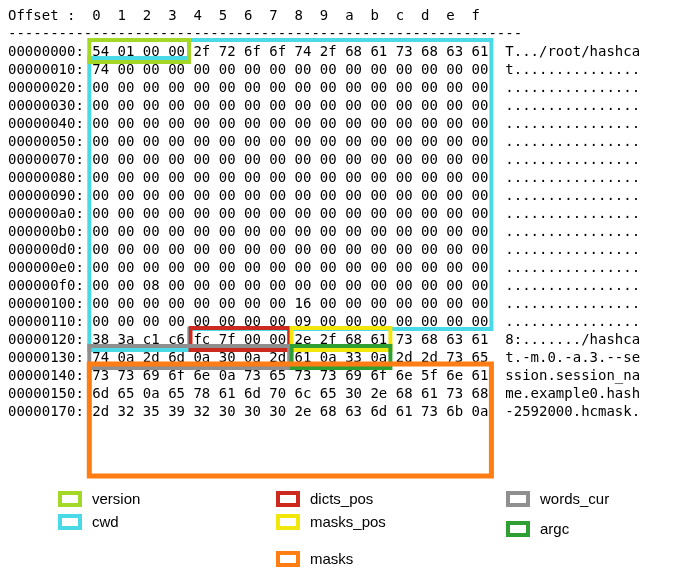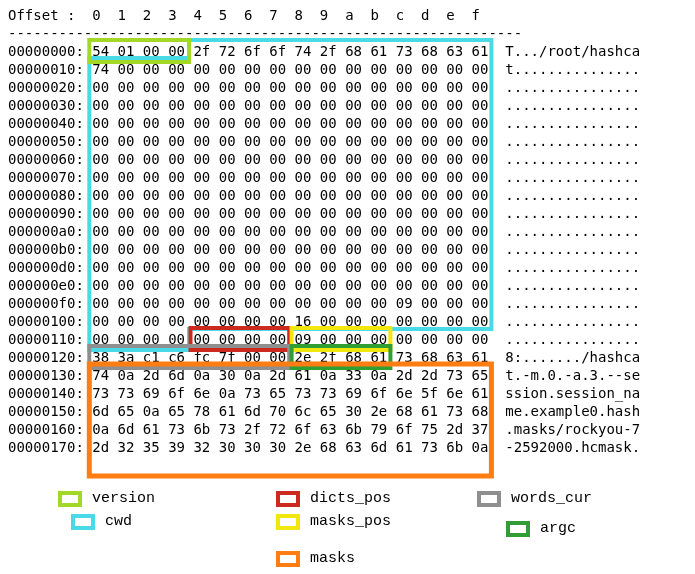--- a/index.html
+++ b/index.html
@@ -29,21 +29,21 @@
     left: 0;
     top: 0;
     pointer-events: none;
   }
   .legend {
     position: absolute;
     left: 8px;
     top: 488px;
     width: 680px;
     height: 84px;
-    font-family: Liberation Mono, monospace;
+    font-family: Liberation Sans, sans-serif;
     font-size: 15px;
     color: #000;
   }
   .legend-item {
     position: absolute;
     display: flex;
     align-items: center;
     gap: 10px;
   }
   .swatch {
@@ -63,36 +63,34 @@
 
   <div class="hexdump">
     <div class="line">Offset :  0  1  2  3  4  5  6  7  8  9  a  b  c  d  e  f</div>
     <div class="line">-------------------------------------------------------------</div>
     <div class="line">00000000: 54 01 00 00 2f 72 6f 6f 74 2f 68 61 73 68 63 61  T.../root/hashca</div>
     <div class="line">00000010: 74 00 00 00 00 00 00 00 00 00 00 00 00 00 00 00  t...............</div>
     <div class="line">00000020: 00 00 00 00 00 00 00 00 00 00 00 00 00 00 00 00  ................</div>
     <div class="line">00000030: 00 00 00 00 00 00 00 00 00 00 00 00 00 00 00 00  ................</div>
     <div class="line">00000040: 00 00 00 00 00 00 00 00 00 00 00 00 00 00 00 00  ................</div>
     <div class="line">00000050: 00 00 00 00 00 00 00 00 00 00 00 00 00 00 00 00  ................</div>
-    <div class="line">00000060: 00 00 00 00 00 00 00 00 00 00 00 00 00 00 00 00  ................</div>
     <div class="line">00000070: 00 00 00 00 00 00 00 00 00 00 00 00 00 00 00 00  ................</div>
     <div class="line">00000080: 00 00 00 00 00 00 00 00 00 00 00 00 00 00 00 00  ................</div>
     <div class="line">00000090: 00 00 00 00 00 00 00 00 00 00 00 00 00 00 00 00  ................</div>
     <div class="line">000000a0: 00 00 00 00 00 00 00 00 00 00 00 00 00 00 00 00  ................</div>
     <div class="line">000000b0: 00 00 00 00 00 00 00 00 00 00 00 00 00 00 00 00  ................</div>
     <div class="line">000000d0: 00 00 00 00 00 00 00 00 00 00 00 00 00 00 00 00  ................</div>
     <div class="line">000000e0: 00 00 00 00 00 00 00 00 00 00 00 00 00 00 00 00  ................</div>
-    <div class="line">000000f0: 00 00 00 00 00 00 00 00 00 00 00 00 09 00 00 00  ................</div>
+    <div class="line">000000f0: 00 00 08 00 00 00 00 00 00 00 00 00 00 00 00 00  ................</div>
     <div class="line">00000100: 00 00 00 00 00 00 00 00 16 00 00 00 00 00 00 00  ................</div>
     <div class="line">00000110: 00 00 00 00 00 00 00 00 09 00 00 00 00 00 00 00  ................</div>
     <div class="line">00000120: 38 3a c1 c6 fc 7f 00 00 2e 2f 68 61 73 68 63 61  8:......./hashca</div>
     <div class="line">00000130: 74 0a 2d 6d 0a 30 0a 2d 61 0a 33 0a 2d 2d 73 65  t.-m.0.-a.3.--se</div>
     <div class="line">00000140: 73 73 69 6f 6e 0a 73 65 73 73 69 6f 6e 5f 6e 61  ssion.session_na</div>
     <div class="line">00000150: 6d 65 0a 65 78 61 6d 70 6c 65 30 2e 68 61 73 68  me.example0.hash</div>
-    <div class="line">00000160: 0a 6d 61 73 6b 73 2f 72 6f 63 6b 79 6f 75 2d 37  .masks/rockyou-7</div>
     <div class="line">00000170: 2d 32 35 39 32 30 30 30 2e 68 63 6d 61 73 6b 0a  -2592000.hcmask.</div>
 
     <svg class="overlay" width="660" height="474" viewBox="0 0 660 474">
 
       <path d="M 181,34 H 483.4 V 323 H 181 V 344 H 81.3 V 52 H 181 Z" fill="none" stroke-width="4" style="stroke: rgb(74, 217, 230);"></path>
 
       <rect x="81.3" y="34" width="99.7" height="22" fill="none" stroke-width="4" style="stroke: rgb(163, 217, 38);"></rect>
 
       <rect x="182.5" y="322" width="98.7" height="22" fill="none" stroke-width="4" style="stroke: rgb(204, 42, 31);"></rect>
 
@@ -105,39 +103,39 @@
       <rect x="81.3" y="358" width="402.1" height="112" fill="none" stroke-width="5" style="stroke: rgb(255, 125, 19);"></rect>
     </svg>
   </div>
 
   <div class="legend">
 
     <div class="legend-item" style="left:50px; top:2px">
       <span class="swatch" style="border-color: rgb(163, 217, 38);"></span>
       <span class="legend-label">version</span>
     </div>
-    <div class="legend-item" style="left:63px; top:25px">
+    <div class="legend-item" style="left:50px; top:25px">
       <span class="swatch" style="border-color: rgb(74, 217, 230);"></span>
       <span class="legend-label">cwd</span>
     </div>
 
     <div class="legend-item" style="left:268px; top:25px">
       <span class="swatch" style="border-color: rgb(242, 231, 12);"></span>
       <span class="legend-label">masks_pos</span>
     </div>
     <div class="legend-item" style="left:268px; top:2px">
       <span class="swatch" style="border-color: rgb(204, 42, 31);"></span>
       <span class="legend-label">dicts_pos</span>
     </div>
     <div class="legend-item" style="left:268px; top:62px">
       <span class="swatch" style="border-color: rgb(255, 125, 19);"></span>
       <span class="legend-label">masks</span>
     </div>
 
-    <div class="legend-item" style="left:469px; top:2px">
+    <div class="legend-item" style="left:498px; top:2px">
       <span class="swatch" style="border-color: rgb(143, 143, 143);"></span>
       <span class="legend-label">words_cur</span>
     </div>
     <div class="legend-item" style="left:498px; top:32px">
       <span class="swatch" style="border-color: rgb(47, 158, 51);"></span>
       <span class="legend-label">argc</span>
     </div>
 
   </div>
 

